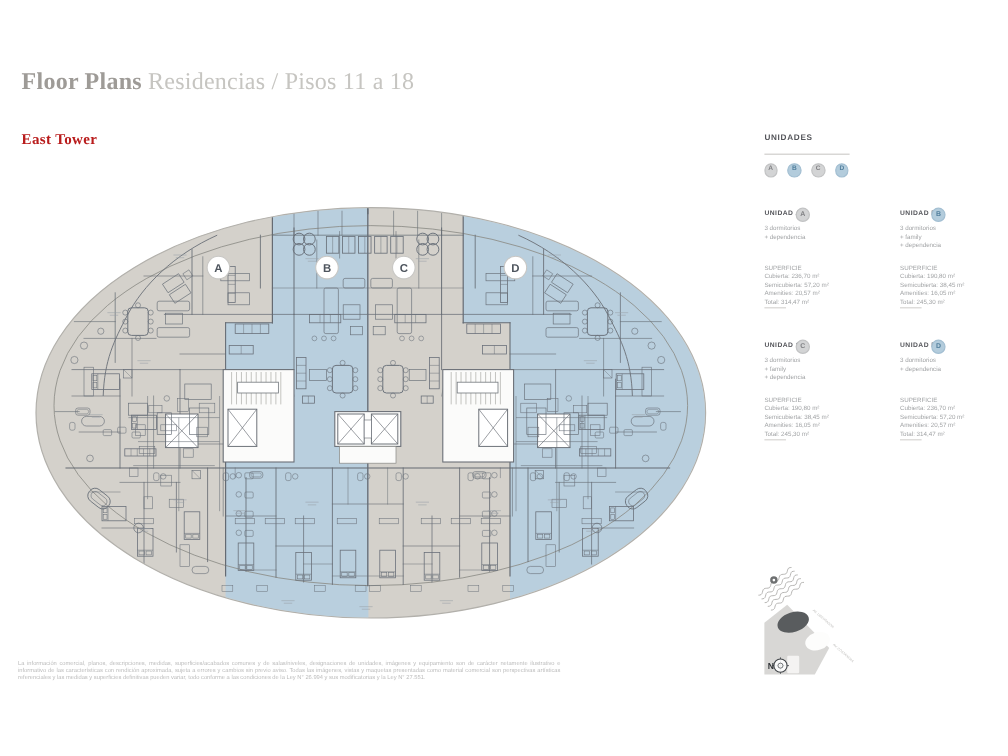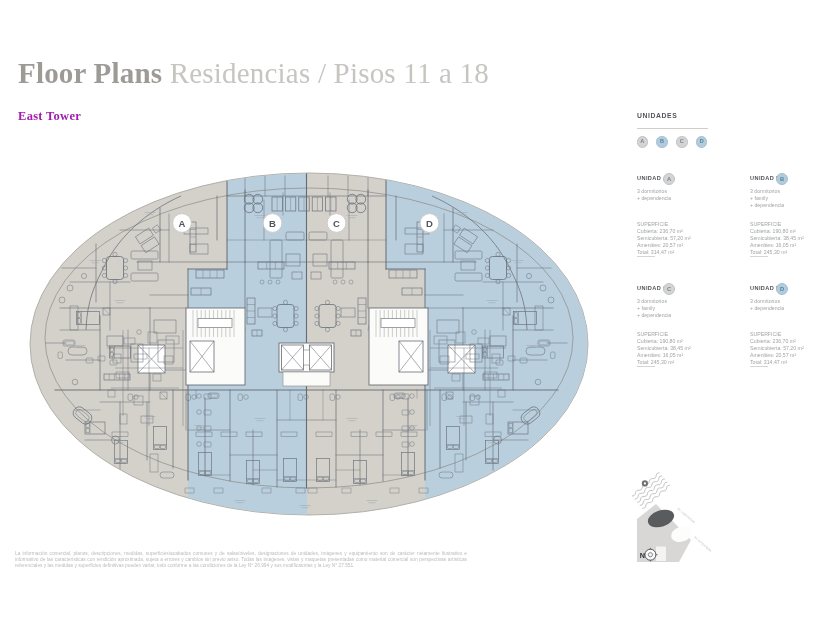--- a/index.html
+++ b/index.html
@@ -1,20 +1,20 @@
 <!DOCTYPE html>
 <html><head>
 <meta charset="utf-8">
 <style>
   html,body{margin:0;padding:0;}
   body{width:840px;height:630px;background:#ffffff;font-family:"Liberation Sans",sans-serif;overflow:hidden;position:relative;}
   .abs{position:absolute;}
-  .title{left:18px;top:57px;font-family:"Liberation Serif",serif;font-size:29px;letter-spacing:0.2px;color:#c6c5c1;white-space:nowrap;}
+  .title{left:18px;top:57px;font-family:"Liberation Serif",serif;font-size:20px;letter-spacing:0.2px;color:#c6c5c1;white-space:nowrap;}
   .title b{color:#9e9b97;font-weight:bold;}
-  .subtitle{left:18px;top:109px;font-family:"Liberation Serif",serif;font-size:12.5px;font-weight:bold;color:#a21caf;letter-spacing:0.3px;}
+  .subtitle{left:18px;top:109px;font-family:"Liberation Serif",serif;font-size:12.5px;font-weight:bold;color:#b91c1c;letter-spacing:0.3px;}
   .unidades{left:637px;top:112px;font-size:6.8px;font-weight:bold;letter-spacing:0.6px;color:#54555a;}
   .hr1{left:637px;top:128px;width:71px;height:1px;background:#cfcecb;}
   .crow{left:636.5px;top:136px;width:85px;height:12px;}
   .badge{display:inline-block;width:9.5px;height:9.5px;border-radius:50%;text-align:center;font-size:5.5px;font-weight:bold;line-height:9.5px;vertical-align:top;}
   .bg{background:#d3d4d5;color:#808184;border:1px solid #c2c3c4;}
   .bb{background:#b3ccdc;color:#53809e;border:1px solid #a3bfd2;}
   .crow .badge{margin-right:8.3px;}
   .ucol{width:100px;height:95px;font-size:5.2px;color:#a2a4a6;line-height:6.8px;}.ucol .desc{position:absolute;left:0;top:13.5px;}.ucol .sup{position:absolute;left:0;top:46px;line-height:7px;}.ucol .endline{position:absolute;left:0;top:81.5px;}.ucol .bdg{position:absolute;left:26px;top:-1.5px;width:10px;height:10px;border-radius:50%;text-align:center;font-size:5.8px;font-weight:bold;line-height:10px;}
   .uhead{position:absolute;left:0;top:0;font-size:5.6px;font-weight:bold;letter-spacing:0.4px;color:#54555a;}
   .endline{width:18px;height:1px;background:#d6d5d3;}

